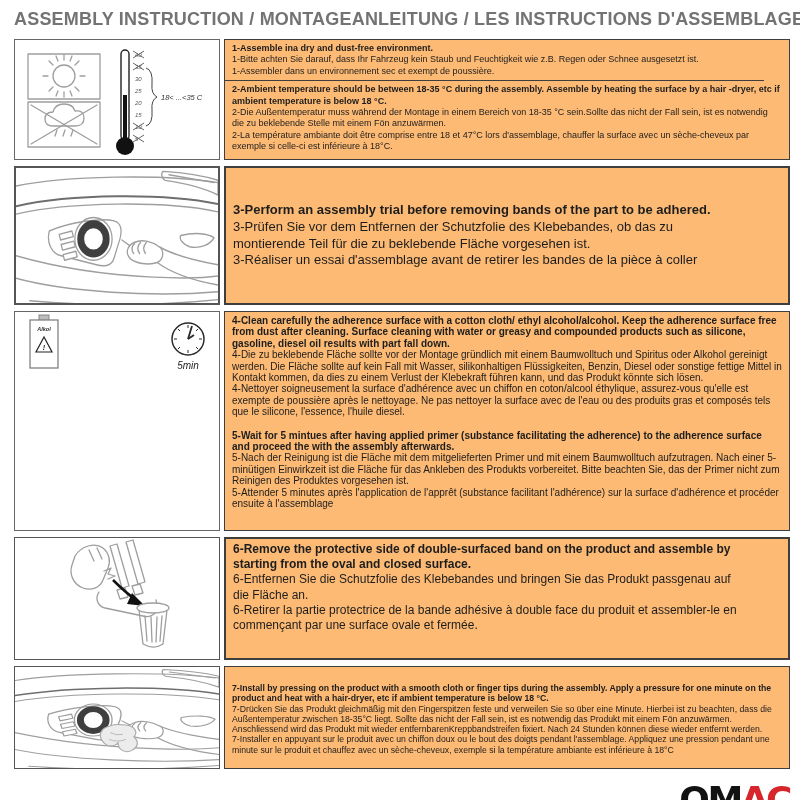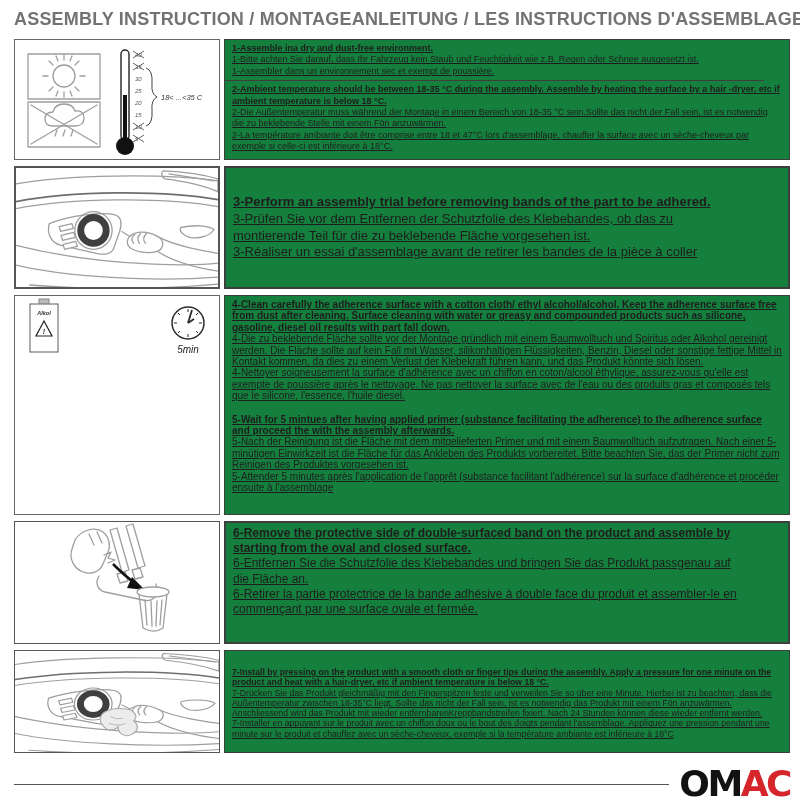--- a/index.html
+++ b/index.html
@@ -2,30 +2,30 @@
 <html><head>
 <meta charset="utf-8">
 <style>
   html,body{margin:0;padding:0;background:#fff;}
   .page{position:relative;width:800px;height:800px;background:#fff;box-sizing:border-box;
         padding:6px 10px 0 14px;font-family:"Liberation Sans",sans-serif;color:#1d1d1d;overflow:hidden;}
   .header{color:#737373;font-size:18px;font-weight:bold;text-align:center;margin:3px 0 9px 0;
           white-space:nowrap;letter-spacing:0.2px;}
   .row{display:flex;gap:4px;margin-bottom:6px;}
   .cell-img{width:206px;flex:none;box-sizing:border-box;background:#fff;border:1px solid #666;overflow:hidden;font-style:italic;}
-  .cell-text{flex:1;box-sizing:border-box;border:1px solid #3e3e3e;background:#15803d;padding:3px 7px;overflow:hidden;text-decoration:underline;}
+  .cell-text{flex:1;box-sizing:border-box;border:1px solid #3e3e3e;background:#fdba74;padding:3px 7px;overflow:hidden;}
   p{margin:0;}
   .en{font-weight:bold;}
   
   .fs-s{font-size:9px;line-height:11.4px;}
   .fs-l{font-size:13px;line-height:16.6px;}
   .fs-m{font-size:12px;line-height:15.2px;}
   .fs-xs{font-size:8.7px;line-height:10.3px;}
   .r1{height:121px;}
-  .r2{height:123px;}
+  .r2{height:139px;}
   .r3{height:220px;}
   .r4{height:123px;}
   .r5{height:103px;}
   .divider{border-top:1px solid #3e3e3e;margin:3px 0 3px -7px;width:98%;}
   .center-v{display:flex;flex-direction:column;justify-content:center;}
   .maxw .block{max-width:508px;}
   .gap12{margin-top:12px;}
   .thick{border-width:2px;}
   .mid{border-width:1.5px;}
   .imgcol{display:flex;}

